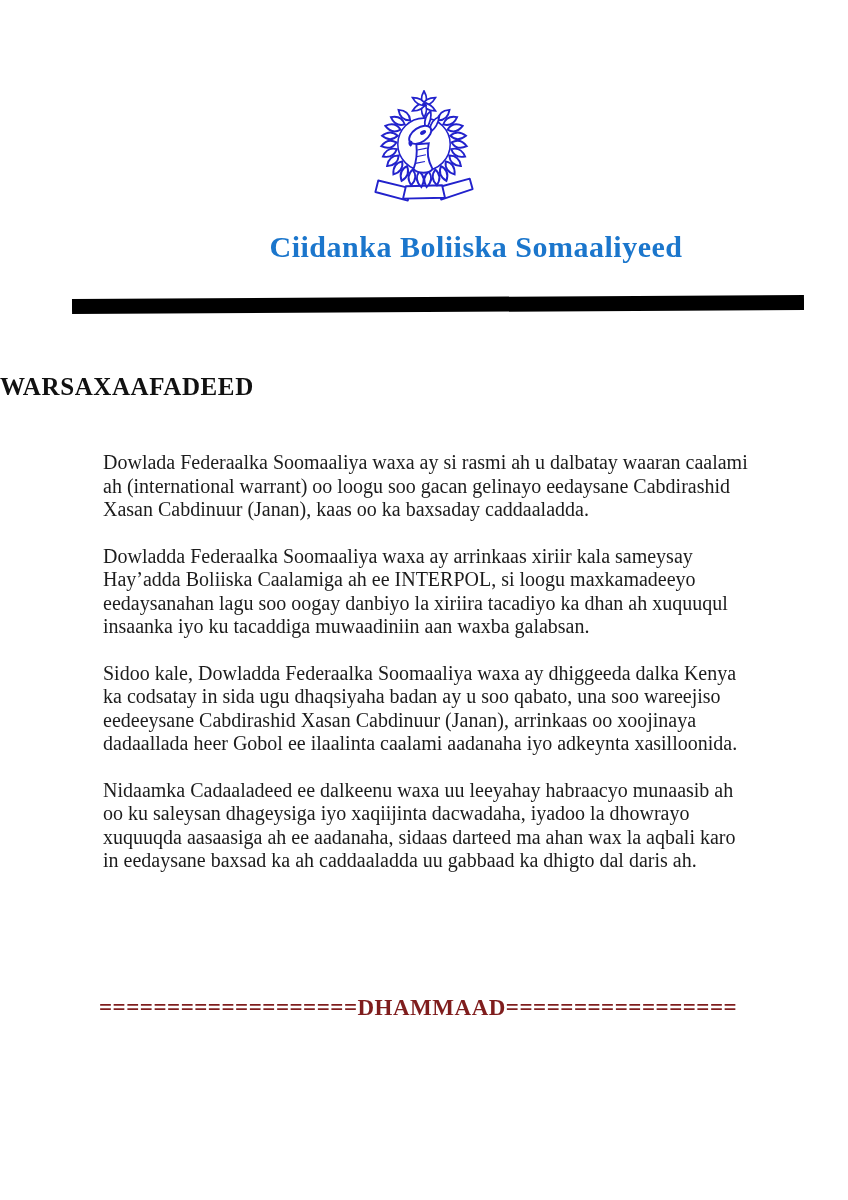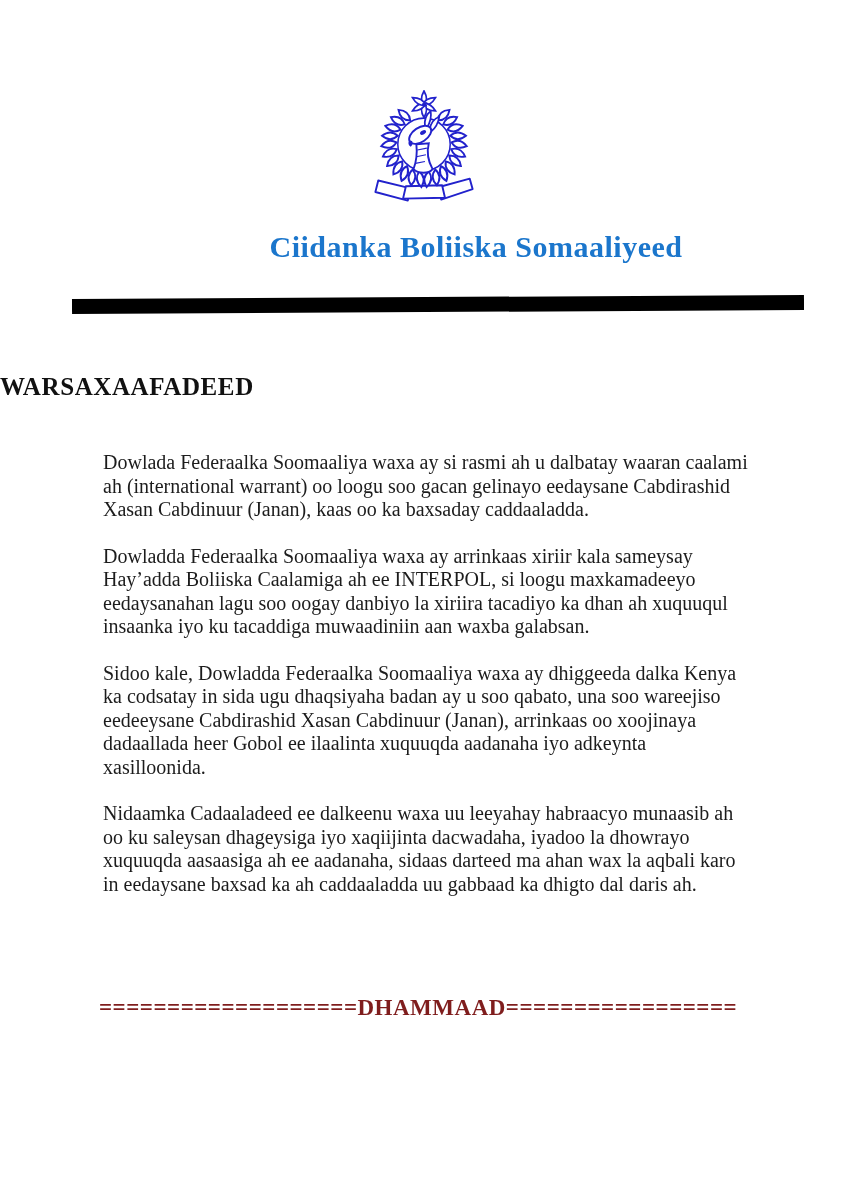--- a/index.html
+++ b/index.html
@@ -145,19 +145,19 @@
 
   <h1 class="org-title">Ciidanka Boliiska Somaaliyeed</h1>
 
   <div class="black-bar"></div>
 
   <h2 class="doc-heading">WARSAXAAFADEED</h2>
 
   <div class="content">
     <p>Dowlada Federaalka Soomaaliya waxa ay si rasmi ah u dalbatay waaran caalami ah (international warrant) oo loogu soo gacan gelinayo eedaysane Cabdirashid Xasan Cabdinuur (Janan), kaas oo ka baxsaday caddaaladda.</p>
     <p>Dowladda Federaalka Soomaaliya waxa ay arrinkaas xiriir kala sameysay Hay’adda Boliiska Caalamiga ah ee INTERPOL, si loogu maxkamadeeyo eedaysanahan lagu soo oogay danbiyo la xiriira tacadiyo ka dhan ah xuquuqul insaanka iyo ku tacaddiga muwaadiniin aan waxba galabsan.</p>
-    <p>Sidoo kale, Dowladda Federaalka Soomaaliya waxa ay dhiggeeda dalka Kenya ka codsatay in sida ugu dhaqsiyaha badan ay u soo qabato, una soo wareejiso eedeeysane Cabdirashid Xasan Cabdinuur (Janan), arrinkaas oo xoojinaya dadaallada heer Gobol ee ilaalinta xuquuqda aadanaha iyo adkeynta xasilloonida.</p>
+    <p>Sidoo kale, Dowladda Federaalka Soomaaliya waxa ay dhiggeeda dalka Kenya ka codsatay in sida ugu dhaqsiyaha badan ay u soo qabato, una soo wareejiso eedeeysane Cabdirashid Xasan Cabdinuur (Janan), arrinkaas oo xoojinaya dadaallada heer Gobol ee ilaalinta caalami aadanaha iyo adkeynta xasilloonida.</p>
     <p>Nidaamka Cadaaladeed ee dalkeenu waxa uu leeyahay habraacyo munaasib ah oo ku saleysan dhageysiga iyo xaqiijinta dacwadaha, iyadoo la dhowrayo xuquuqda aasaasiga ah ee aadanaha, sidaas darteed ma ahan wax la aqbali karo in eedaysane baxsad ka ah caddaaladda uu gabbaad ka dhigto dal daris ah.</p>
   </div>
 
   <div class="footer-line">===================DHAMMAAD=================</div>
 
 </div>
 
 </body></html>

